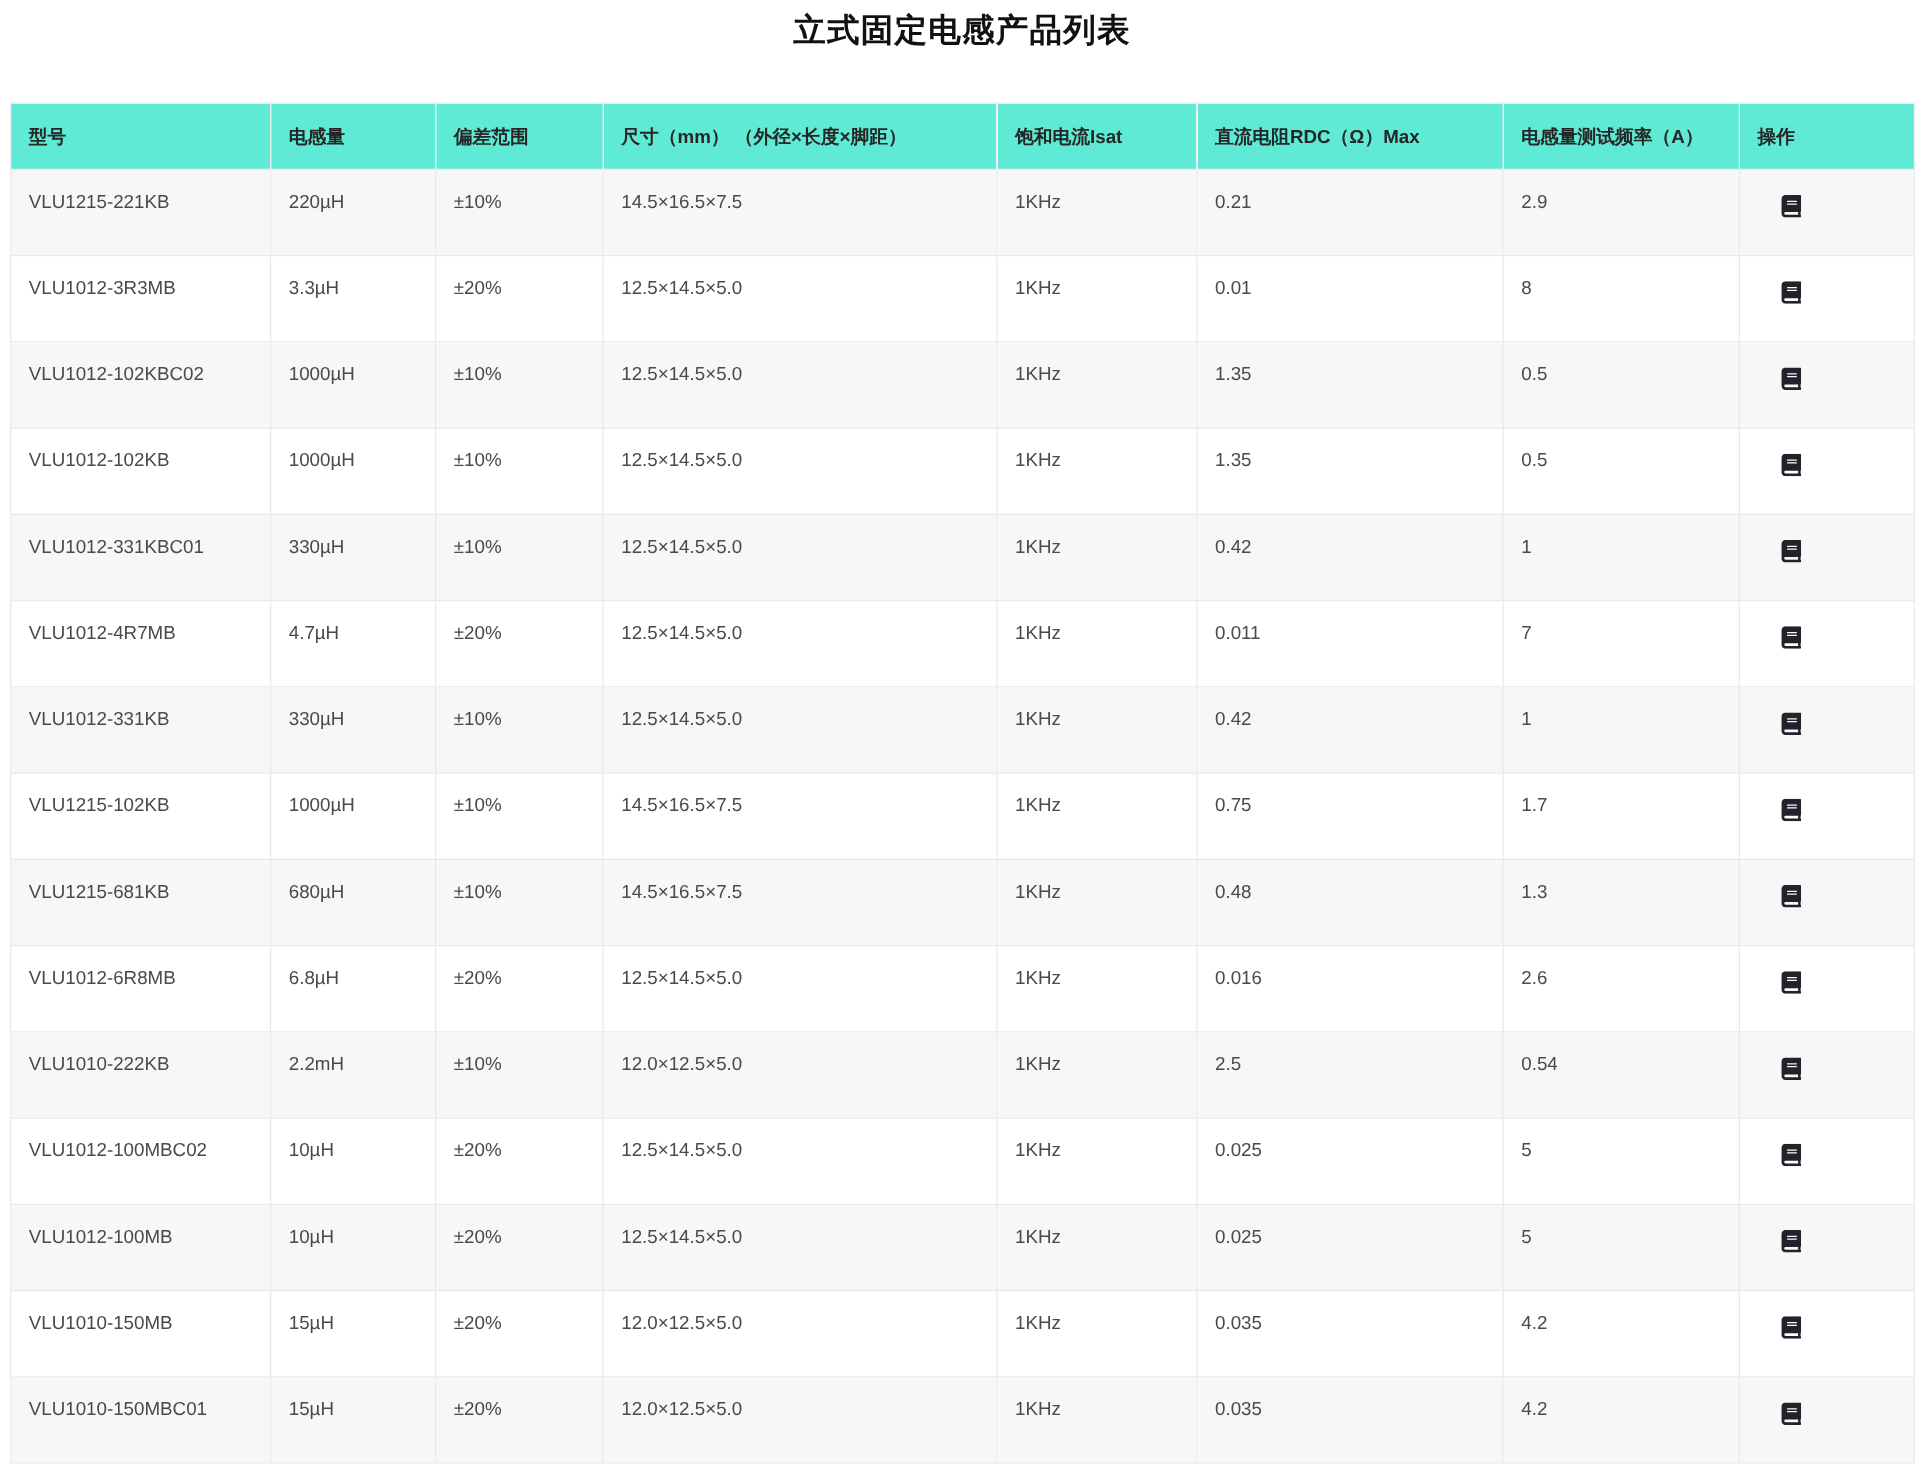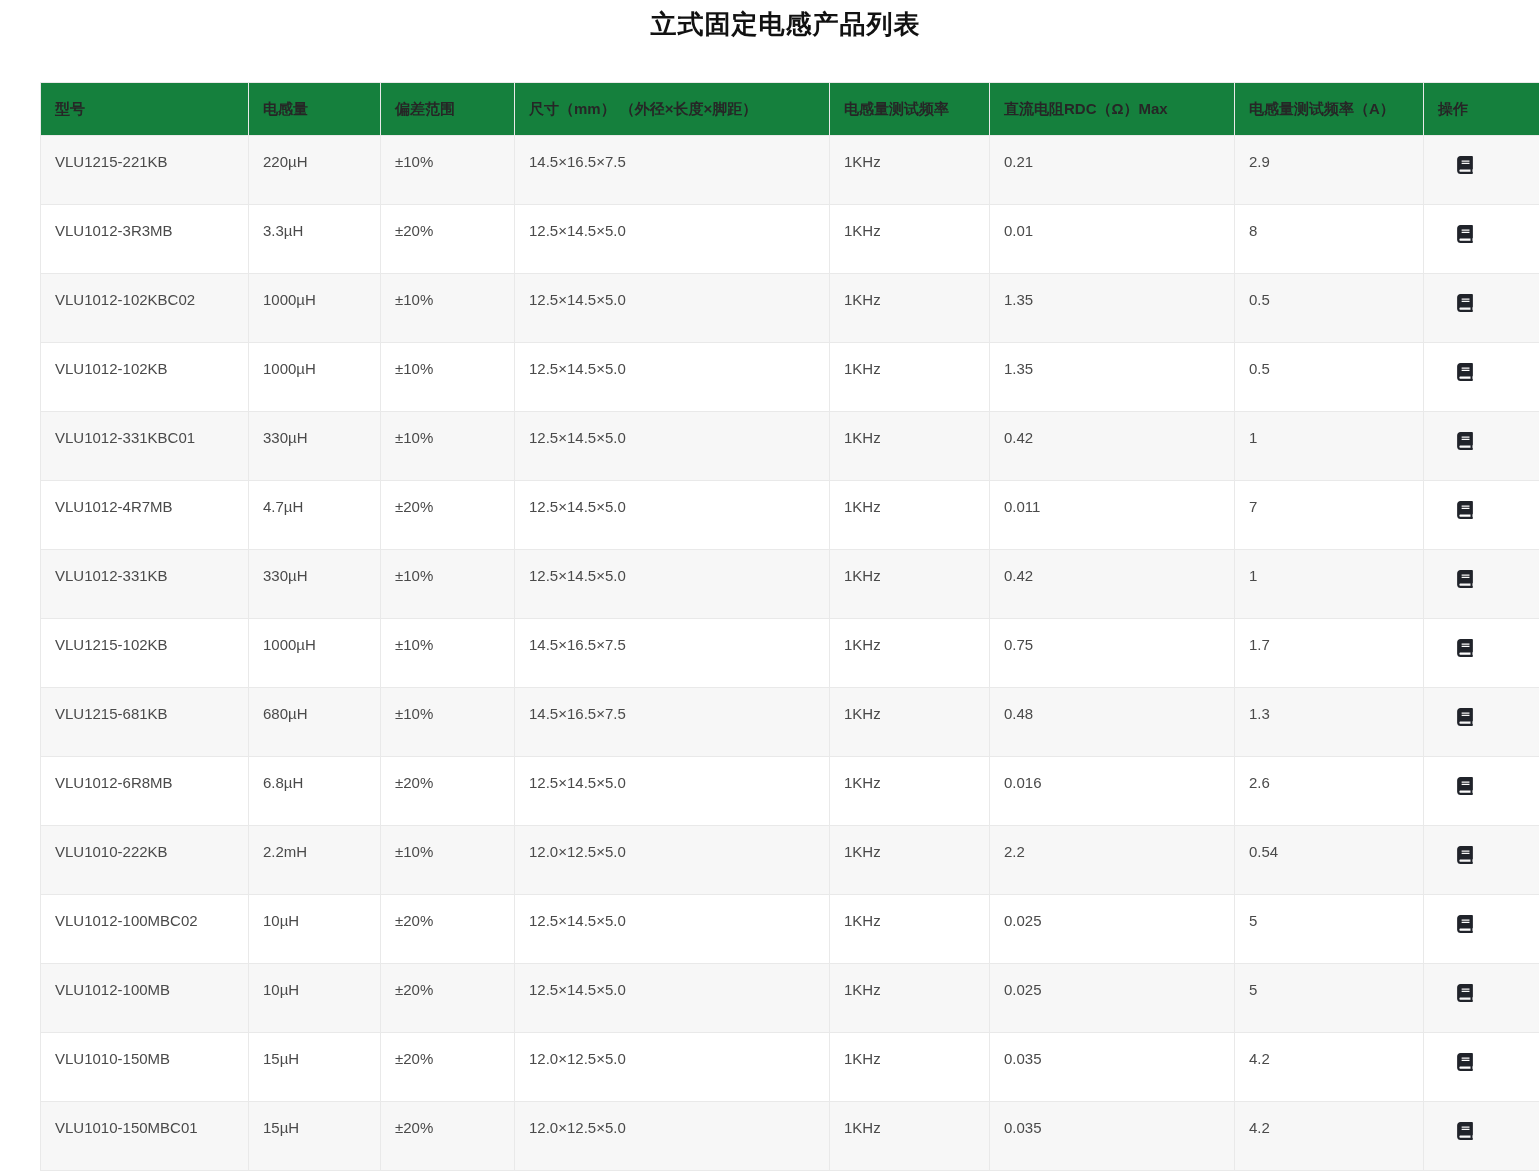--- a/index.html
+++ b/index.html
@@ -4,21 +4,20 @@
 <style>
   html, body {
     margin: 0;
     padding: 0;
     background: #ffffff;
     font-family: "Liberation Sans", "DejaVu Sans", sans-serif;
   }
   .page {
     width: 1539px;
     box-sizing: border-box;
-    padding-left: 32px;
   }
   h1.page-title {
     margin: 8px 0 0 0;
     font-size: 26px;
     line-height: 32px;
     font-weight: 700;
     color: #111111;
     text-align: center;
     letter-spacing: 1px;
   }
@@ -38,21 +37,21 @@
     overflow: hidden;
     white-space: nowrap;
   }
   table.product-table th {
     height: 53px;
     padding: 0 14px;
     vertical-align: middle;
     font-size: 15px;
     font-weight: 700;
     color: #262626;
-    background: #15803d;
+    background: #5eead4;
   }
   table.product-table td {
     height: 69px;
     padding: 17px 14px 0 14px;
     vertical-align: top;
     font-size: 15px;
     font-weight: 400;
     color: #4a4a4a;
     background: #ffffff;
   }
@@ -90,21 +89,21 @@
         <col style="width:245px">
         <col style="width:189px">
         <col style="width:140px">
       </colgroup>
       <thead>
         <tr>
           <th>型号</th>
           <th>电感量</th>
           <th>偏差范围</th>
           <th>尺寸（mm） （外径×长度×脚距）</th>
-          <th>电感量测试频率</th>
+          <th>饱和电流Isat</th>
           <th>直流电阻RDC（Ω）Max</th>
           <th>电感量测试频率（A）</th>
           <th>操作</th>
         </tr>
       </thead>
       <tbody>
           <tr>
             <td>VLU1215-221KB</td>
             <td>220µH</td>
             <td>±10%</td>
@@ -243,21 +242,21 @@
     <path d="M448 360V24c0-13.3-10.7-24-24-24H96C43 0 0 43 0 96v320c0 53 43 96 96 96h328c13.3 0 24-10.7 24-24v-16c0-7.5-3.5-14.3-8.9-18.7-4.2-15.4-4.2-59.3 0-74.7 5.4-4.3 8.9-11.1 8.9-18.6zM128 134c0-3.3 2.7-6 6-6h212c3.3 0 6 2.7 6 6v20c0 3.3-2.7 6-6 6H134c-3.3 0-6-2.7-6-6v-20zm0 64c0-3.3 2.7-6 6-6h212c3.3 0 6 2.7 6 6v20c0 3.3-2.7 6-6 6H134c-3.3 0-6-2.7-6-6v-20zm253.4 250H96c-17.7 0-32-14.3-32-32 0-17.6 14.4-32 32-32h285.4c-1.9 17.1-1.9 46.9 0 64z"></path>
   </svg>
 </span></td>
           </tr>
           <tr>
             <td>VLU1010-222KB</td>
             <td>2.2mH</td>
             <td>±10%</td>
             <td>12.0×12.5×5.0</td>
             <td>1KHz</td>
-            <td>2.2</td>
+            <td>2.5</td>
             <td>0.54</td>
             <td><span class="book-btn">
   <svg viewBox="0 0 448 512" xmlns="http://www.w3.org/2000/svg" aria-hidden="true">
     <path d="M448 360V24c0-13.3-10.7-24-24-24H96C43 0 0 43 0 96v320c0 53 43 96 96 96h328c13.3 0 24-10.7 24-24v-16c0-7.5-3.5-14.3-8.9-18.7-4.2-15.4-4.2-59.3 0-74.7 5.4-4.3 8.9-11.1 8.9-18.6zM128 134c0-3.3 2.7-6 6-6h212c3.3 0 6 2.7 6 6v20c0 3.3-2.7 6-6 6H134c-3.3 0-6-2.7-6-6v-20zm0 64c0-3.3 2.7-6 6-6h212c3.3 0 6 2.7 6 6v20c0 3.3-2.7 6-6 6H134c-3.3 0-6-2.7-6-6v-20zm253.4 250H96c-17.7 0-32-14.3-32-32 0-17.6 14.4-32 32-32h285.4c-1.9 17.1-1.9 46.9 0 64z"></path>
   </svg>
 </span></td>
           </tr>
           <tr>
             <td>VLU1012-100MBC02</td>
             <td>10µH</td>

